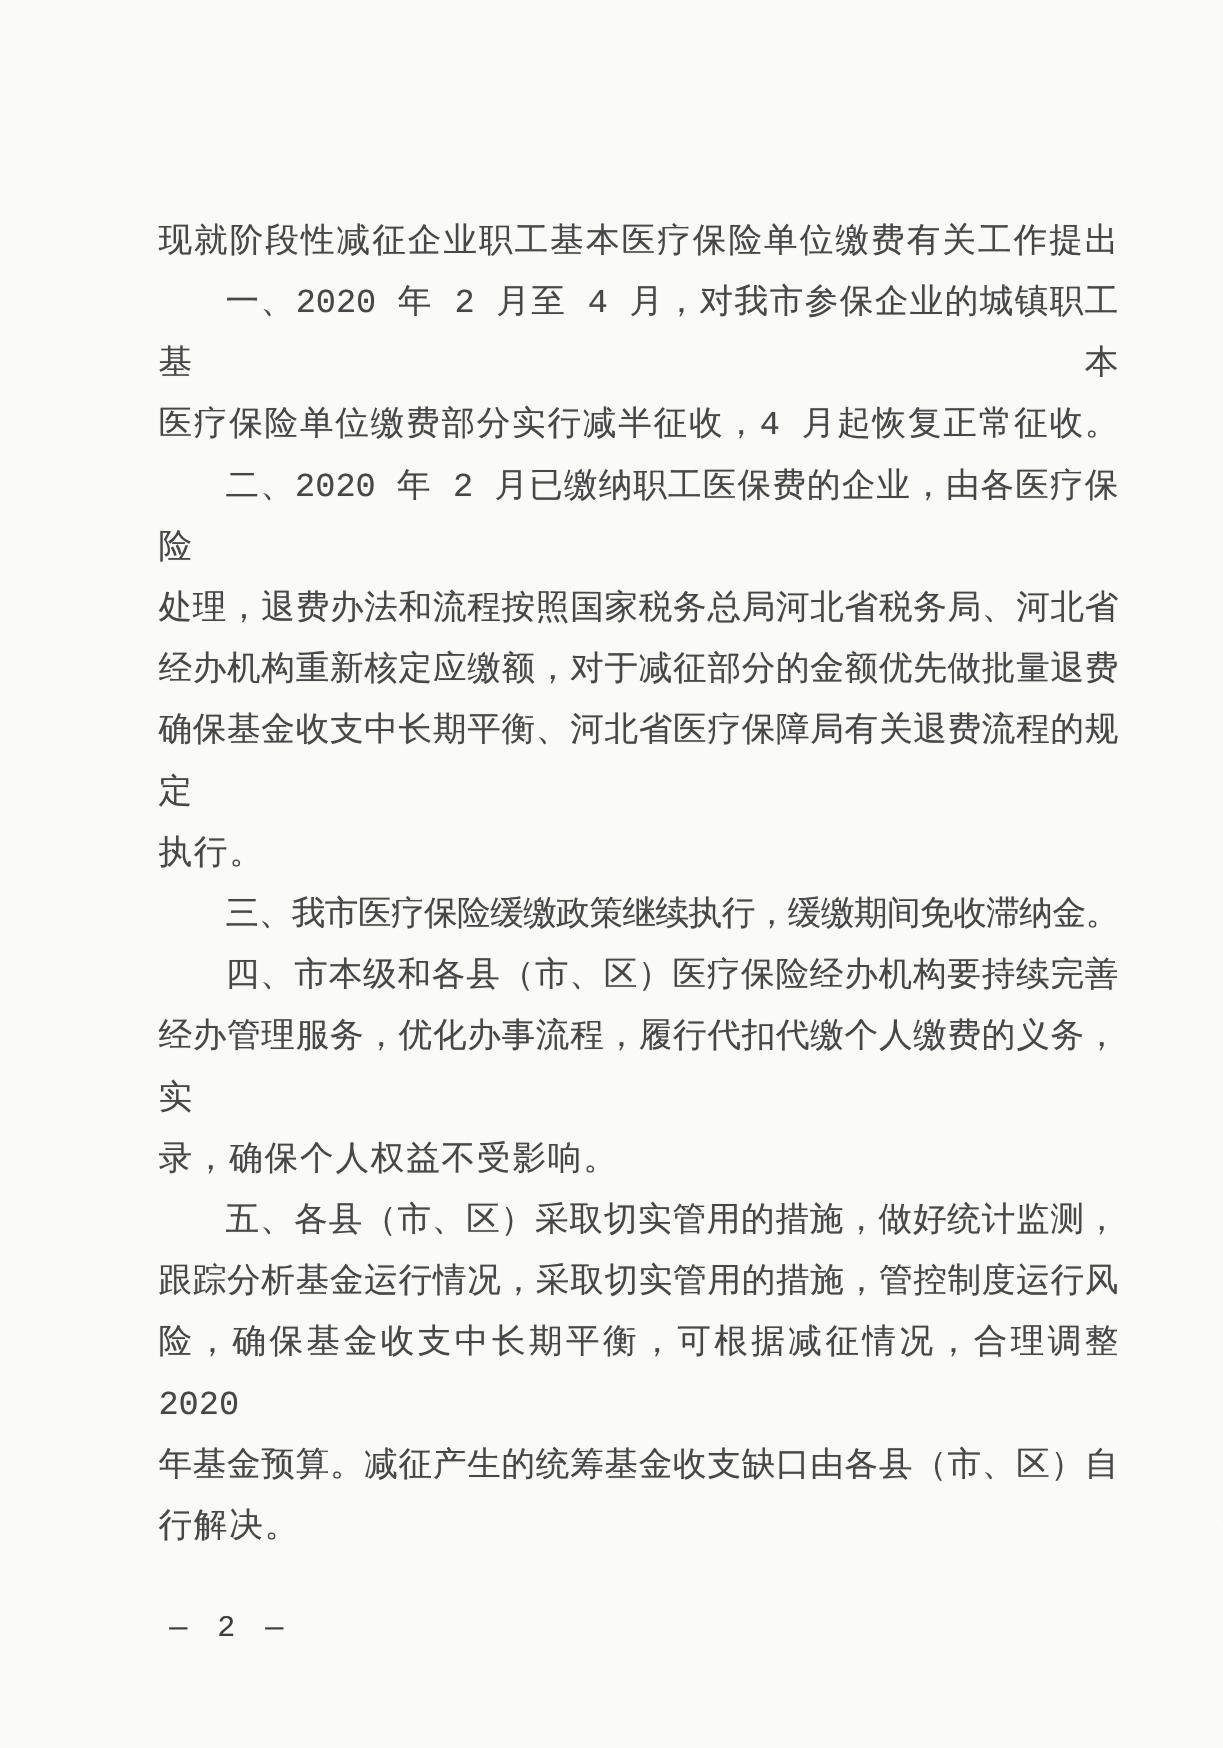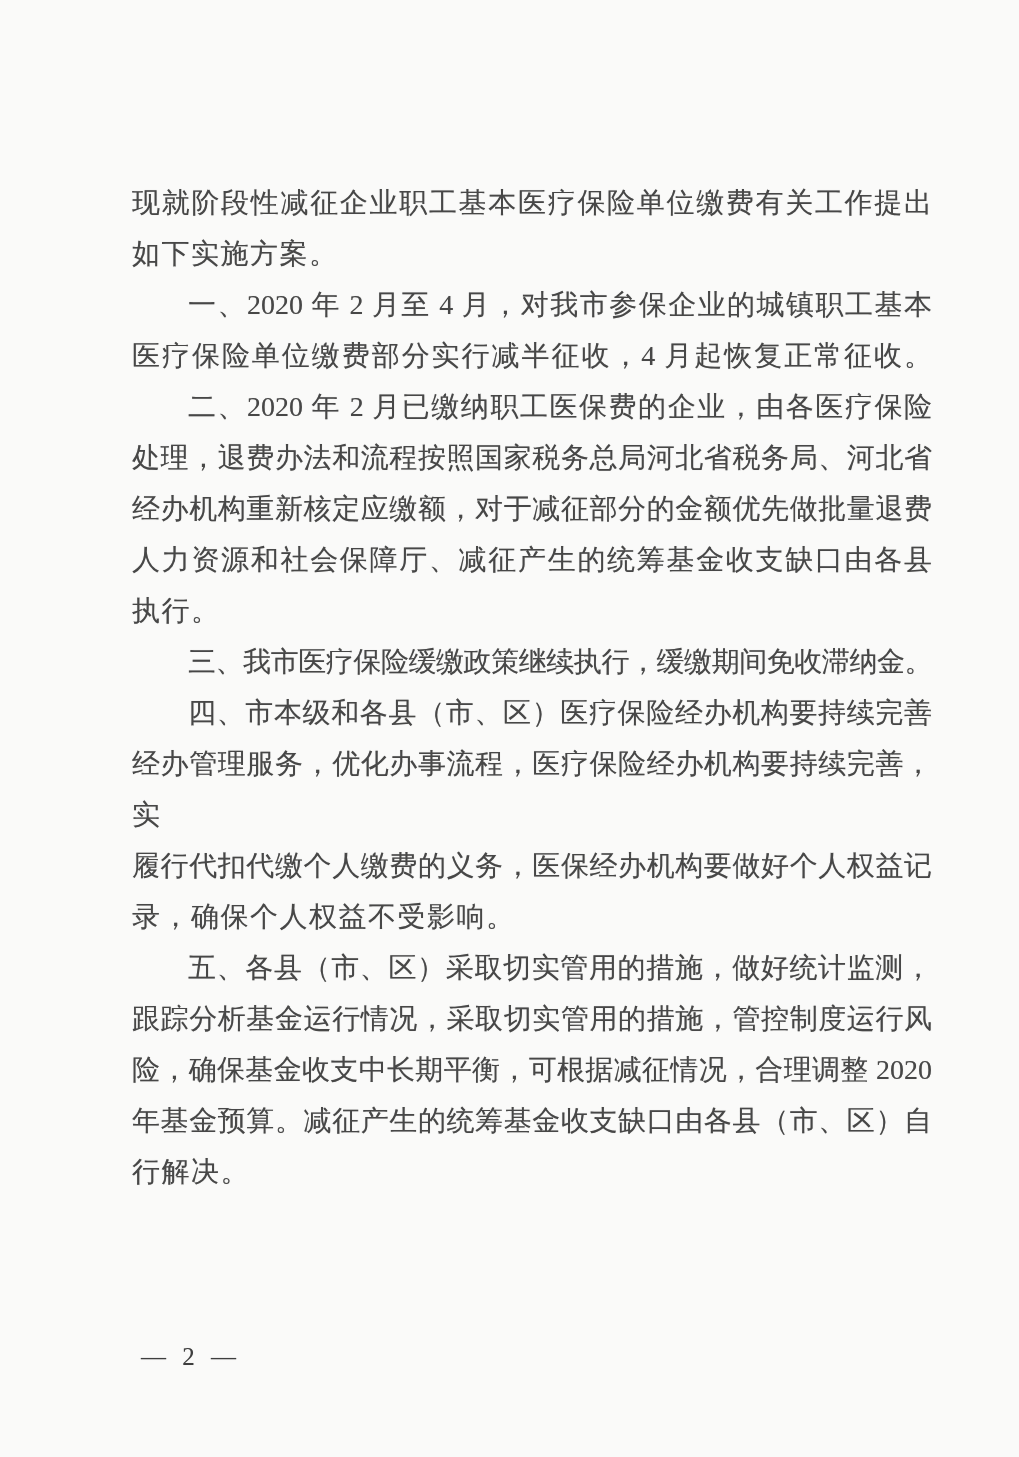--- a/index.html
+++ b/index.html
@@ -3,21 +3,21 @@
 <meta charset="utf-8">
 <style>
   html, body { margin: 0; padding: 0; background: #f2f2f2; }
   .page {
     position: relative;
     width: 1019px;
     height: 1457px;
     margin: 0 auto;
     background: #fafaf9;
     overflow: hidden;
-    font-family: Liberation Serif, serif;
+    font-family: Liberation Mono, monospace;
     color: #474747;
   }
   .doc {
     position: absolute;
     left: 132px;
     top: 177px;
     width: 800px;
     font-size: 28px;
     line-height: 51px;
     text-shadow: 0 0 0.7px rgba(90,90,90,0.45);
@@ -41,32 +41,30 @@
     color: #3e3e3e;
     text-shadow: 0 0 0.7px rgba(90,90,90,0.4);
   }
 </style>
 </head>
 <body>
 
 <div class="page">
   <div class="doc">
     <div class="ln j">现就阶段性减征企业职工基本医疗保险单位缴费有关工作提出</div>
-    <div class="ln l">如下实施方案。</div>
     <div class="ln j ind">一、2020 年 2 月至 4 月，对我市参保企业的城镇职工基本</div>
     <div class="ln j">医疗保险单位缴费部分实行减半征收，4 月起恢复正常征收。</div>
     <div class="ln j ind">二、2020 年 2 月已缴纳职工医保费的企业，由各医疗保险</div>
     <div class="ln j">处理，退费办法和流程按照国家税务总局河北省税务局、河北省</div>
     <div class="ln j">经办机构重新核定应缴额，对于减征部分的金额优先做批量退费</div>
-    <div class="ln j">人力资源和社会保障厅、减征产生的统筹基金收支缺口由各县</div>
+    <div class="ln j">确保基金收支中长期平衡、河北省医疗保障局有关退费流程的规定</div>
     <div class="ln l">执行。</div>
     <div class="ln j ind tight">三、我市医疗保险缓缴政策继续执行，缓缴期间免收滞纳金。</div>
     <div class="ln j ind">四、市本级和各县（市、区）医疗保险经办机构要持续完善</div>
-    <div class="ln j">经办管理服务，优化办事流程，医疗保险经办机构要持续完善，实</div>
-    <div class="ln j">履行代扣代缴个人缴费的义务，医保经办机构要做好个人权益记</div>
+    <div class="ln j">经办管理服务，优化办事流程，履行代扣代缴个人缴费的义务，实</div>
     <div class="ln l">录，确保个人权益不受影响。</div>
     <div class="ln j ind">五、各县（市、区）采取切实管用的措施，做好统计监测，</div>
     <div class="ln j">跟踪分析基金运行情况，采取切实管用的措施，管控制度运行风</div>
     <div class="ln j">险，确保基金收支中长期平衡，可根据减征情况，合理调整 2020</div>
     <div class="ln j">年基金预算。减征产生的统筹基金收支缺口由各县（市、区）自</div>
     <div class="ln l">行解决。</div>
   </div>
   <div class="pagenum">— 2 —</div>
 </div>
 

